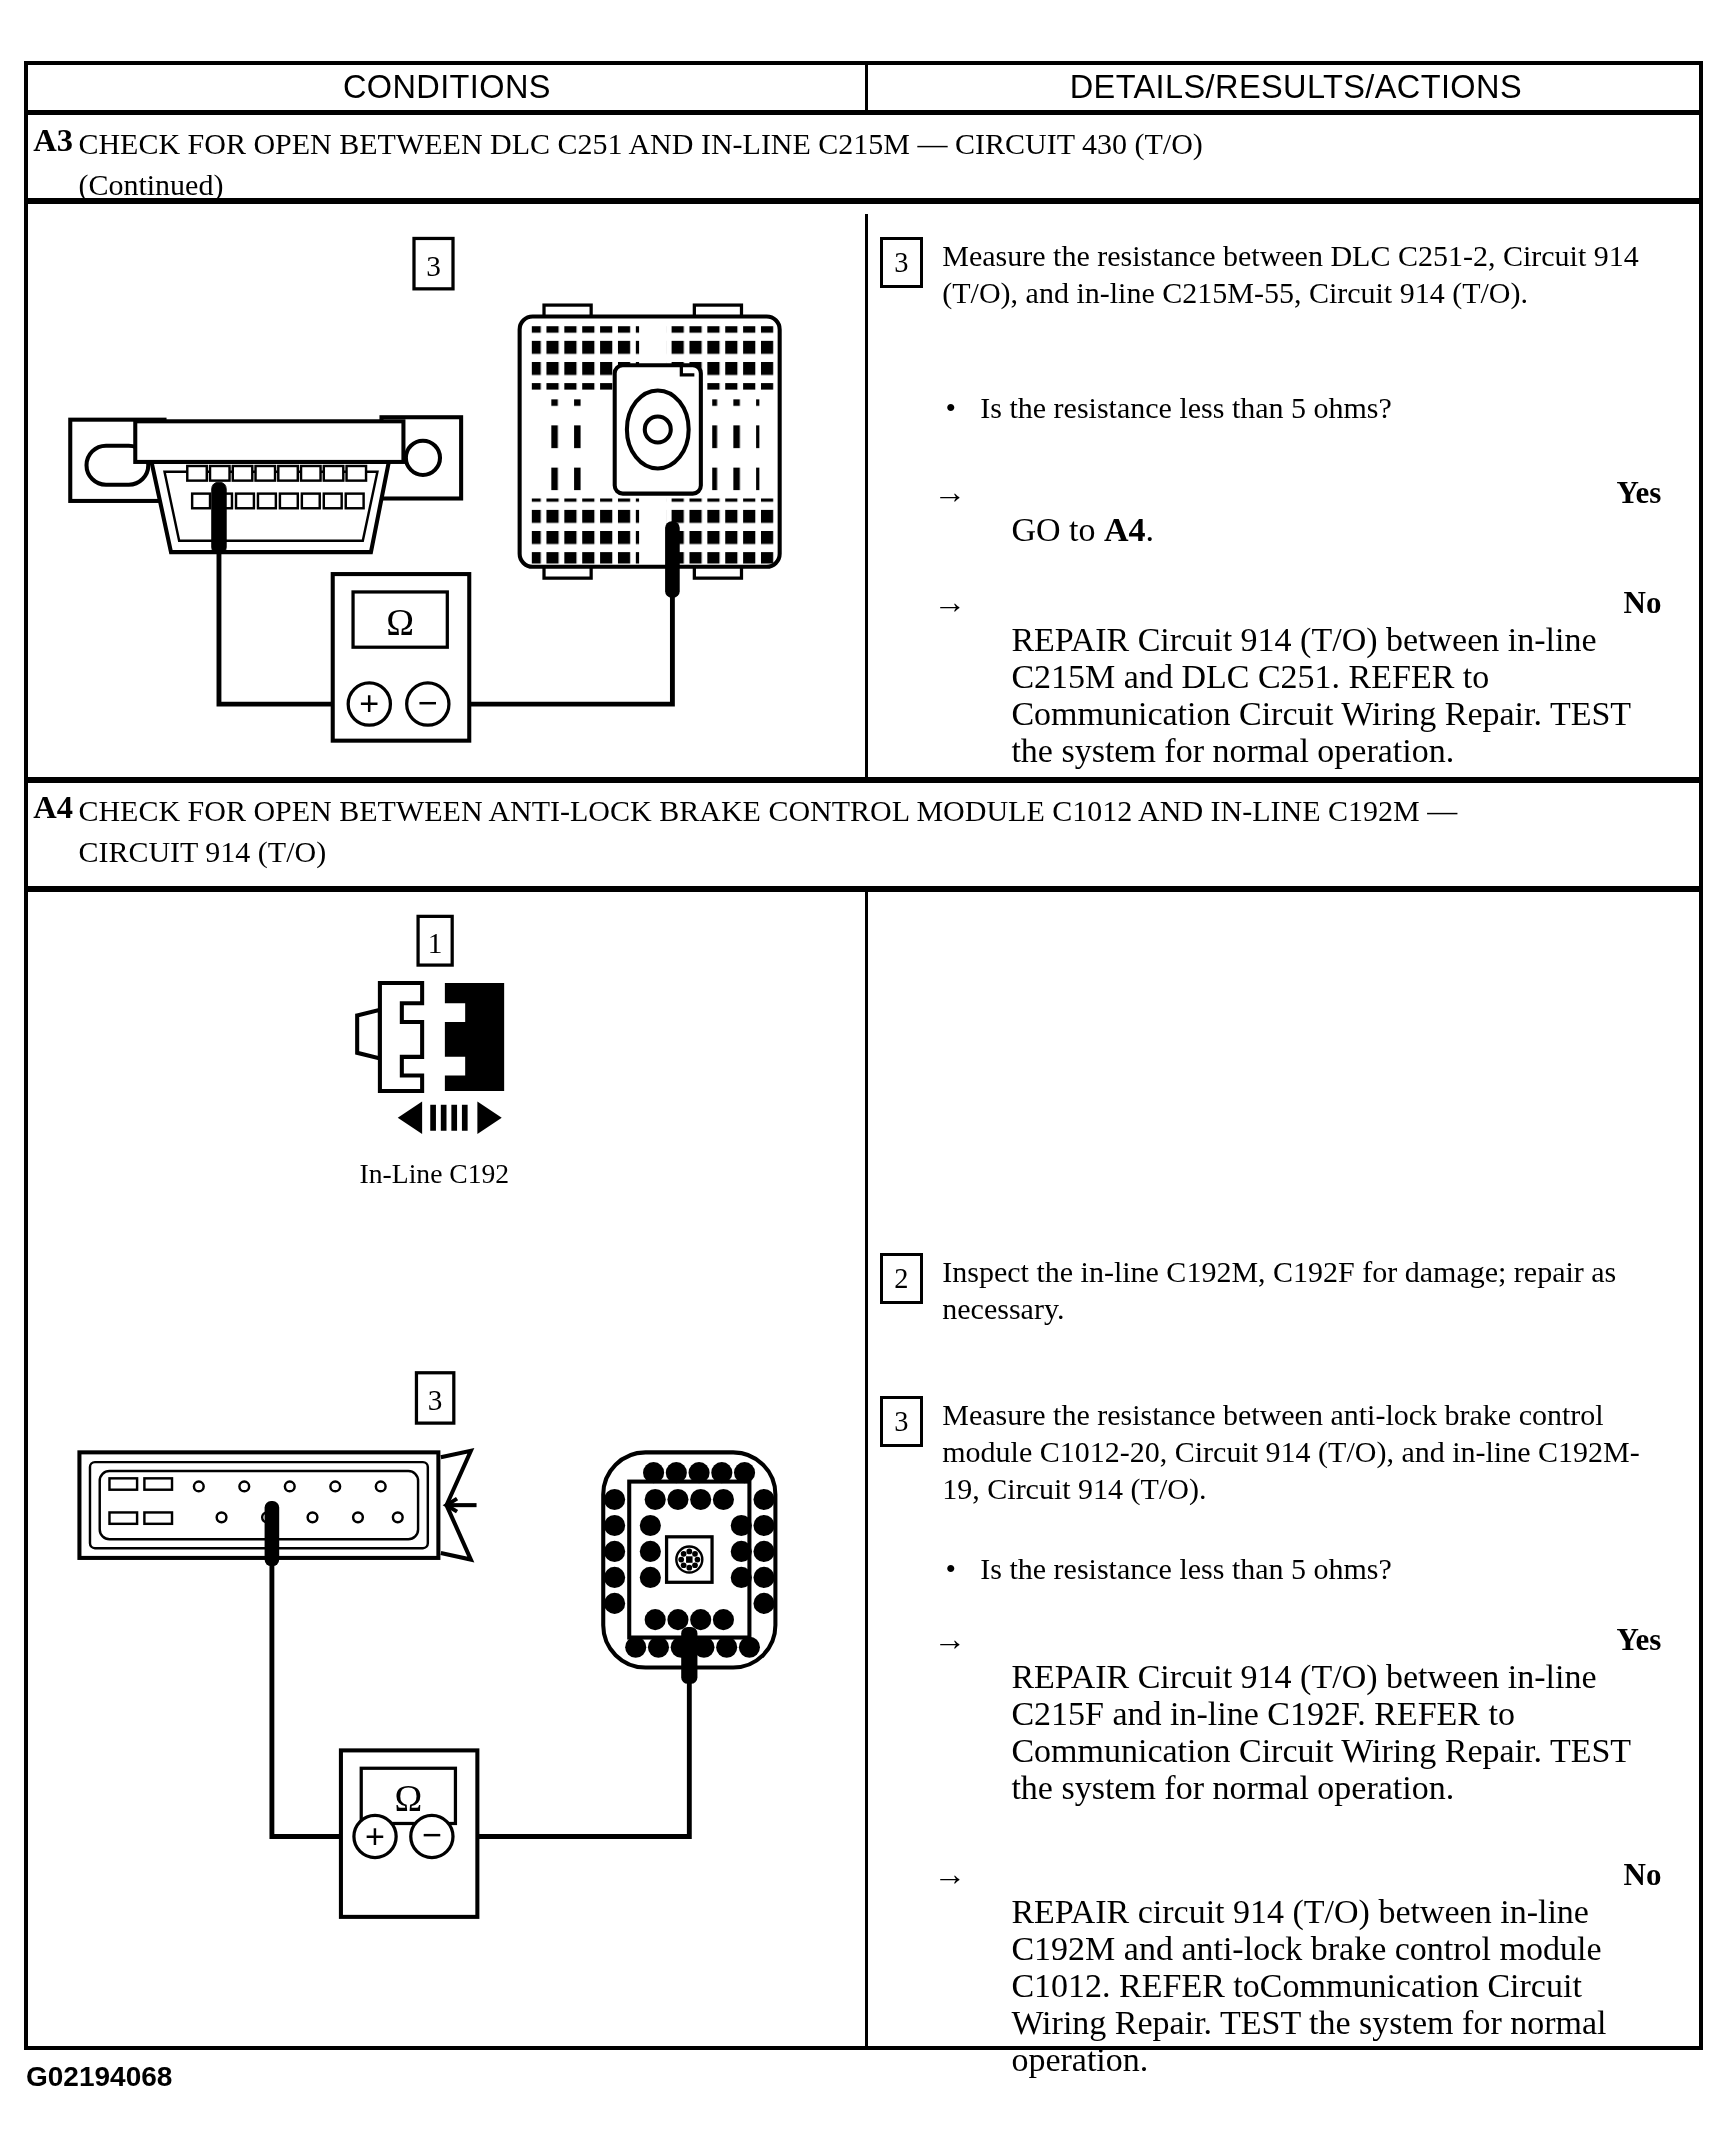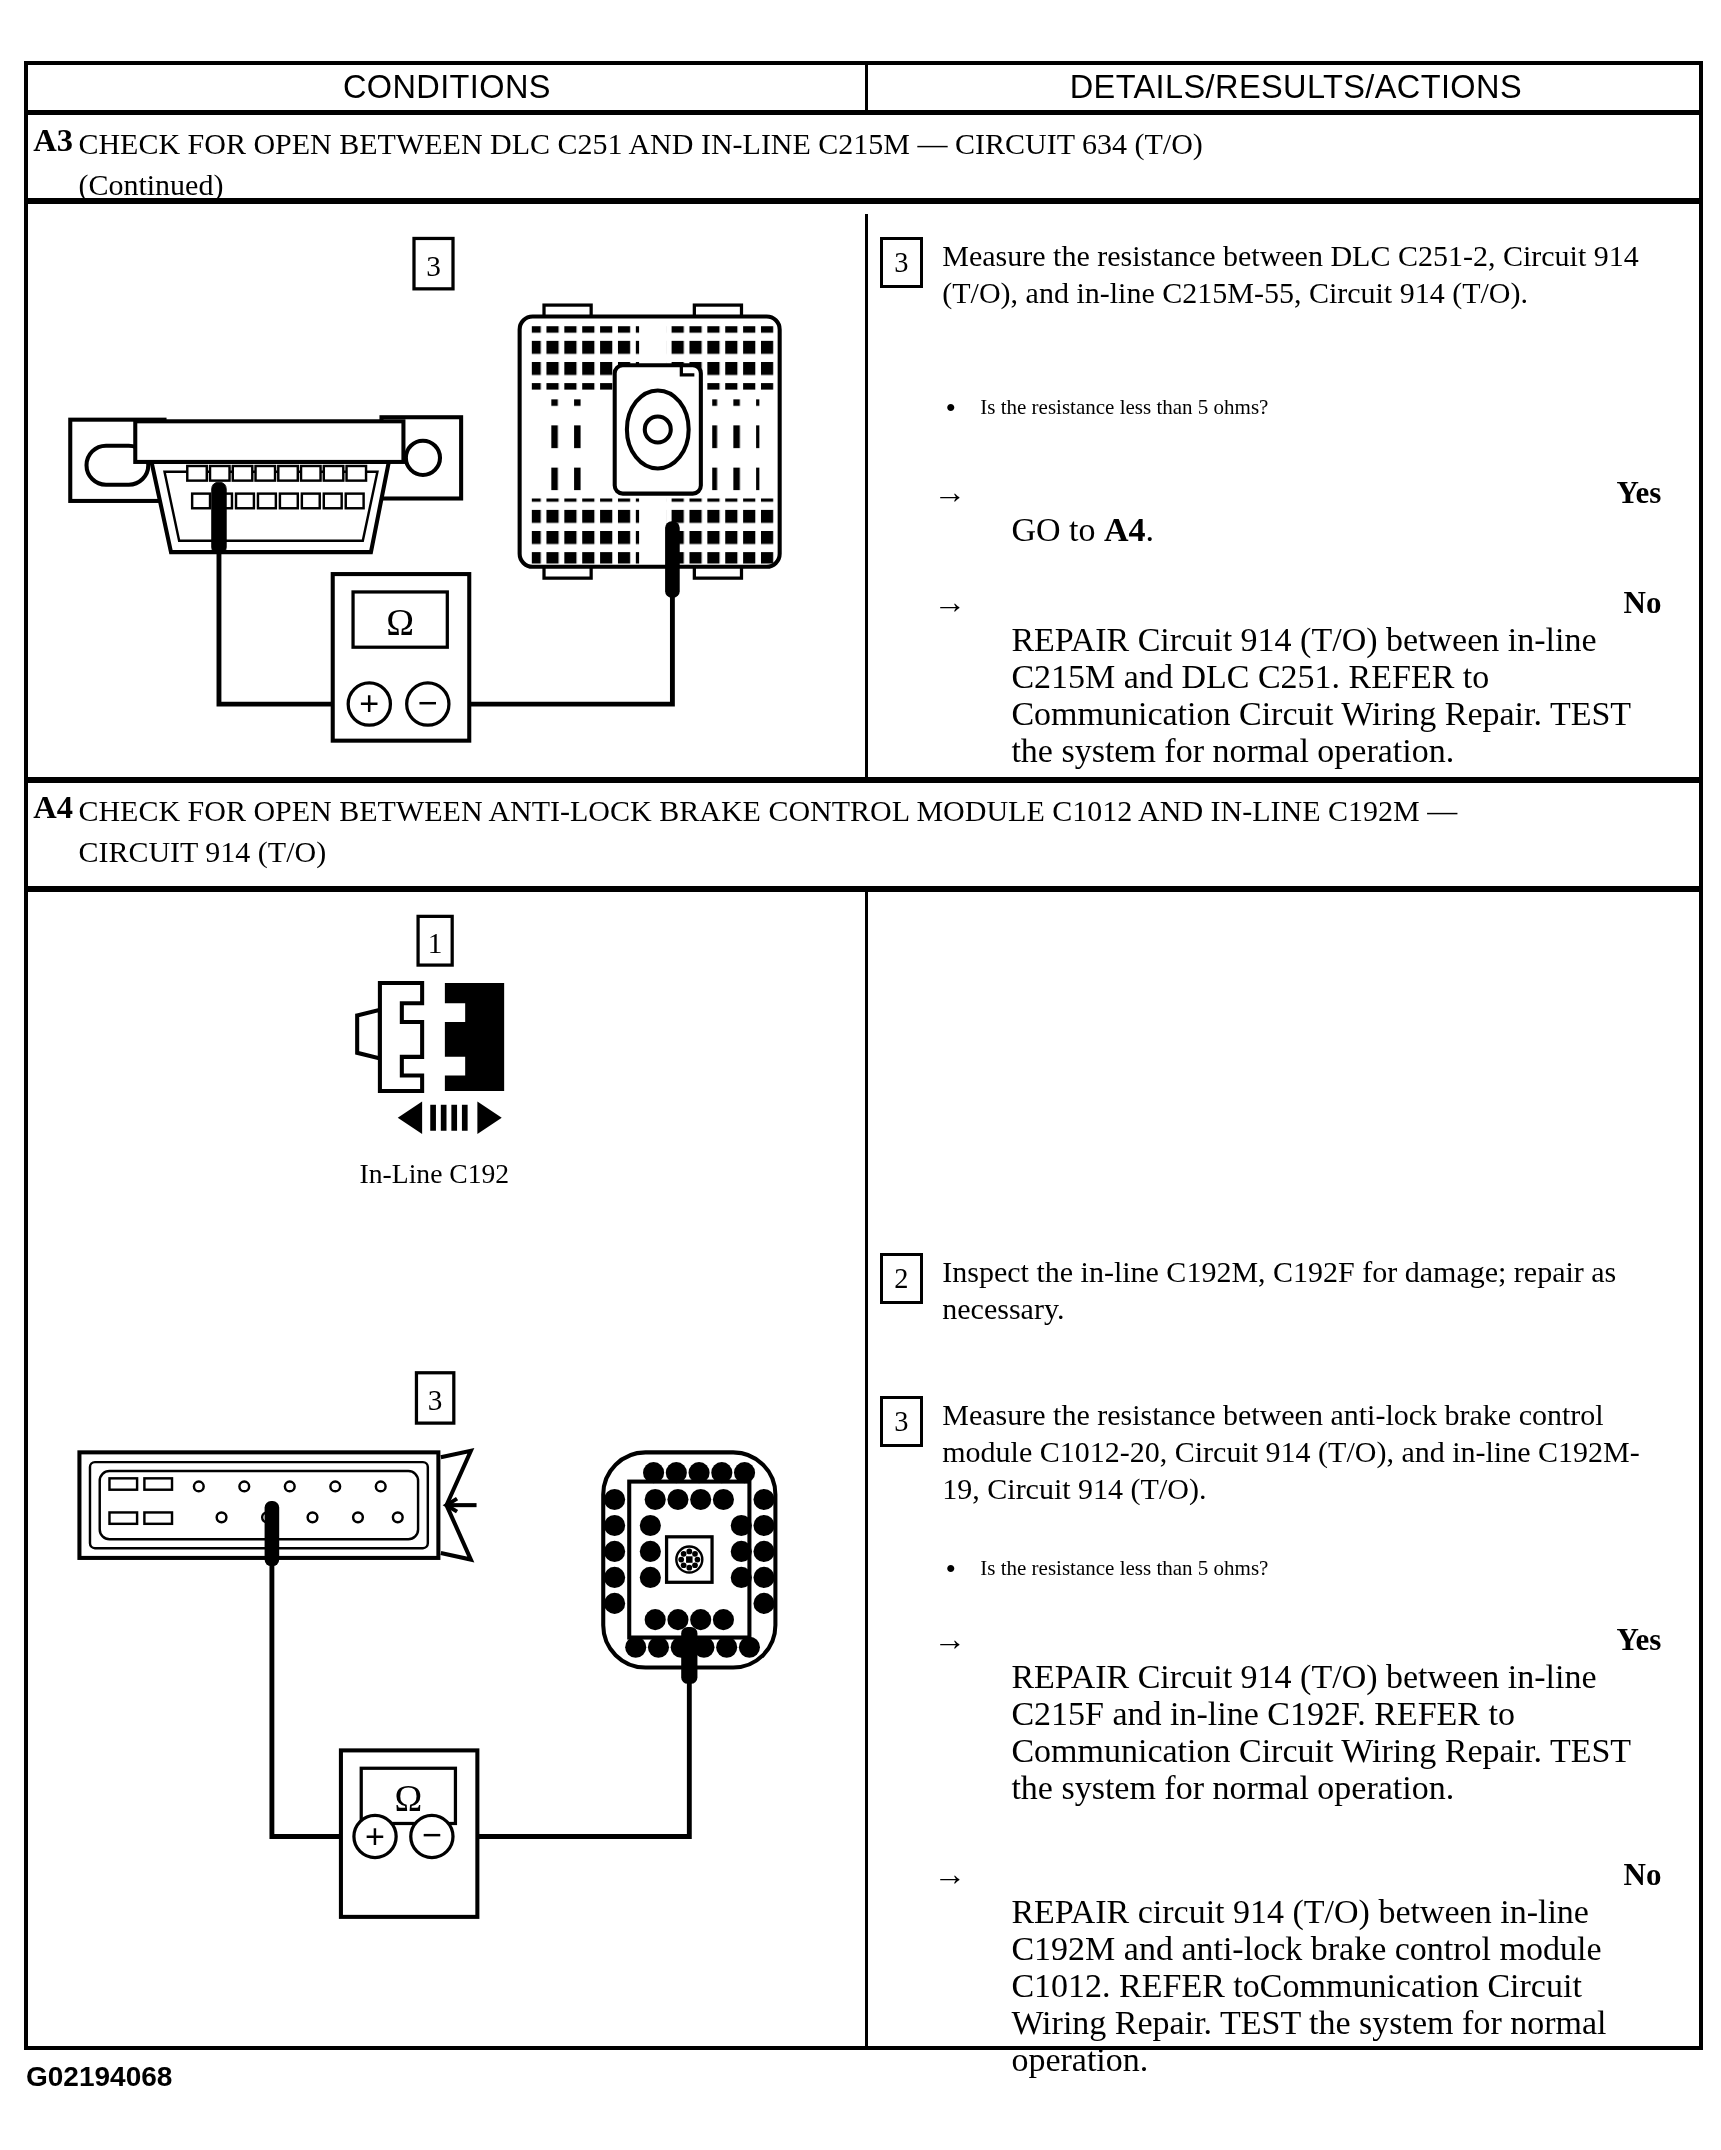--- a/index.html
+++ b/index.html
@@ -18,21 +18,21 @@
              display:flex;align-items:center;justify-content:center;height:100%;letter-spacing:0.4px;}
   .rule-label{position:absolute;left:4.9px;top:6.5px;font-size:32.5px;font-weight:bold;}
   .rule-title{margin-left:50px;margin-top:8.1px;width:1429px;font-size:30px;line-height:41px;}
   .q-block{position:absolute;left:0;display:flex;align-items:flex-start;}
   .q-num-box{display:inline-flex;align-items:center;justify-content:center;
              width:37px;height:45px;border:3.2px solid #000;font-size:28.4px;flex:0 0 auto;
              margin-left:11.4px;}
   .q-text{margin-left:19.5px;width:698px;font-size:30px;line-height:37px;}
   .bullet-block{position:absolute;left:0;display:flex;}
   .bullet-glyph{margin-left:77px;font-size:30px;line-height:37px;}
-  .bullet-text{margin-left:24.4px;width:666px;font-size:21px;line-height:37px;}
+  .bullet-text{margin-left:24.4px;width:666px;font-size:30px;line-height:37px;}
   .branch{position:absolute;left:0;display:flex;align-items:flex-start;}
   .branch-arrow{margin-left:65px;width:78px;font-size:32.5px;line-height:37px;flex:0 0 auto;}
   .branch-body{width:650px;}
   .branch-label{font-size:31px;font-weight:bold;line-height:37px;text-align:right;}
   .branch-action{font-size:34px;line-height:37px;}
   .bold{font-weight:bold;}
   .footer-id{position:absolute;left:26px;top:2061px;font-family:"Liberation Sans",sans-serif;
              font-weight:bold;font-size:28px;}
   svg{position:absolute;left:0;top:0;}
   svg text{font-family:"Liberation Serif",serif;}
@@ -52,21 +52,21 @@
         <div class="hdr-label">CONDITIONS</div>
       </div>
       <div class="cell-right">
         <div class="hdr-label">DETAILS/RESULTS/ACTIONS</div>
       </div>
     </div>
 
     <div class="row row-a3-title">
       <span class="rule-label">A3</span>
       <div class="rule-title">
-        <span>CHECK FOR OPEN BETWEEN DLC C251 AND IN-LINE C215M — CIRCUIT 634 (T/O)</span><br>
+        <span>CHECK FOR OPEN BETWEEN DLC C251 AND IN-LINE C215M — CIRCUIT 430 (T/O)</span><br>
         <span>(Continued)</span>
       </div>
     </div>
 
     <div class="row row-a3-content">
       <div class="cell-left">
         <svg width="837" height="569" viewBox="0 0 1030 700">
 
           <g>
             <rect x="475" y="30" width="48" height="62" fill="#fff" stroke="#000" stroke-width="4"></rect>

